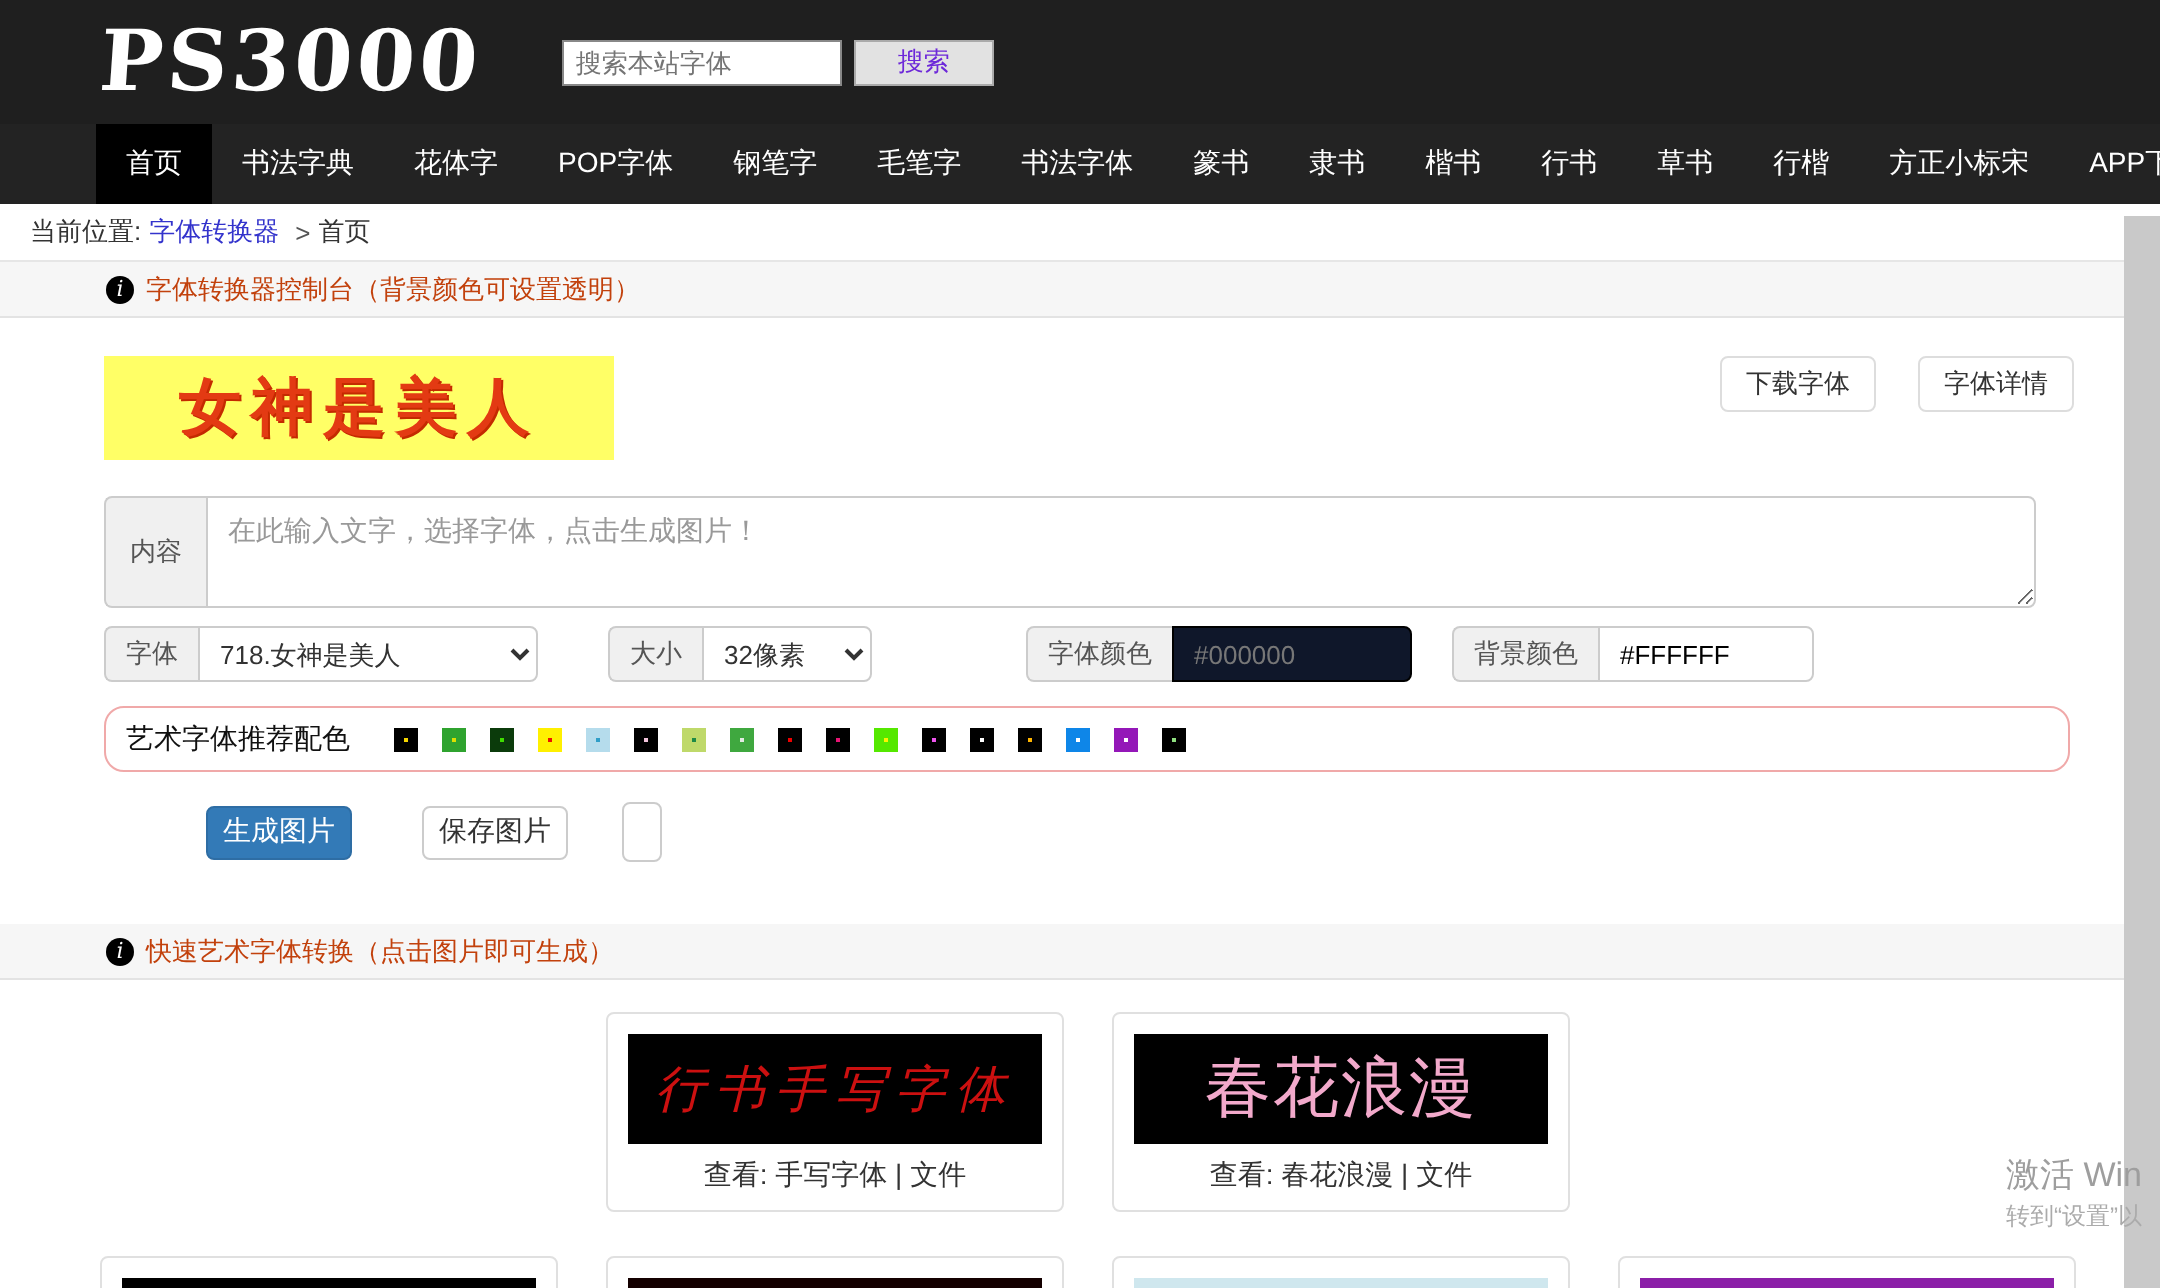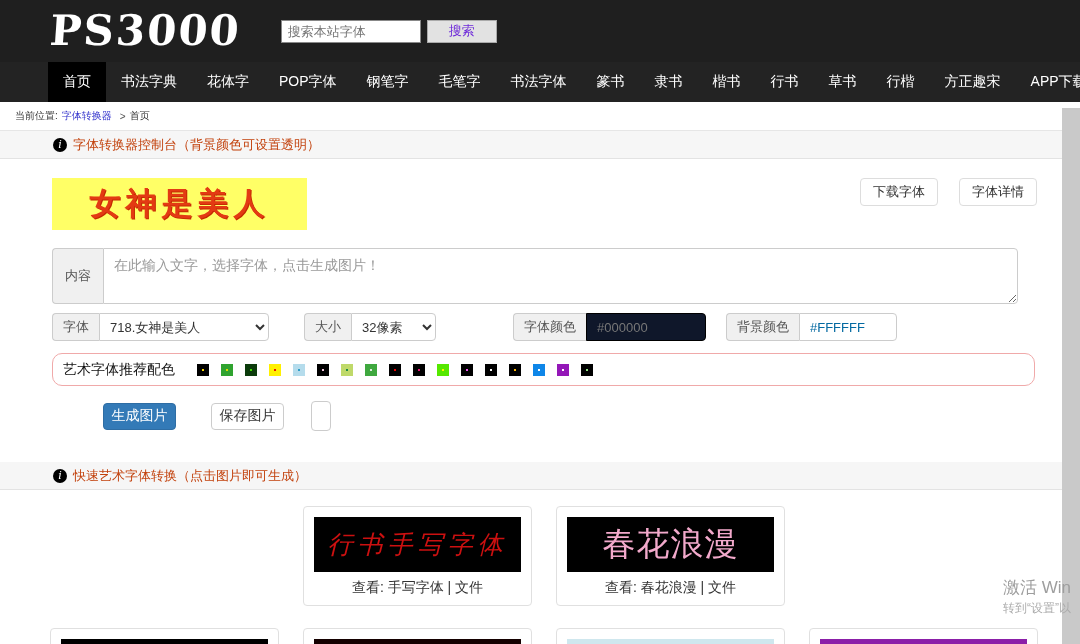--- a/index.html
+++ b/index.html
@@ -18,21 +18,21 @@
     font-size:13px; padding:0 21px; color:#6d28d9; cursor:pointer; }
   .mainnav { height:40px; display:flex; align-items:stretch; padding-left:48px; background:#232323; }
   .nav-item { color:#fff; font-size:14px; display:flex; align-items:center;
     padding:0 15px; cursor:pointer; white-space:nowrap; }
   .nav-item.active { background:#000; }
   .nav-spacer { flex:1; }
   .nav-right { display:flex; }
 
   
   .breadcrumb { height:29px; display:flex; align-items:center; padding-left:15px;
-    font-size:10px; color:#333; background:#fff; border-bottom:1px solid #e6e6e6; width:1062px; }
+    font-size:13px; color:#333; background:#fff; border-bottom:1px solid #e6e6e6; width:1062px; }
   .breadcrumb a { color:#3333cc; text-decoration:none; margin:0 4px; cursor:pointer; }
   .crumb-sep { margin:0 4px; color:#555; }
 
   
   .panel-head { height:28px; background:#f6f6f6; border-bottom:1px solid #e3e3e3;
     display:flex; align-items:center; padding-left:53px; font-size:13px; color:#c2410c; width:1062px; }
   .info-icon { width:14px; height:14px; border-radius:50%; background:#000; color:#fff;
     display:inline-flex; align-items:center; justify-content:center;
     font-family:"DejaVu Serif", serif; font-style:italic; font-size:11px; margin-right:6px; }
   .info-icon::before { content:"i"; }
@@ -63,21 +63,21 @@
   .fgroup select { border:1px solid #ccc; border-radius:0 4px 4px 0; background:#fff;
     font-size:13px; color:#333; padding:0 6px; outline:none; }
   .sel-font { width:170px; }
   .sel-size { width:85px; }
   .g-size { margin-left:35px; }
   .g-fontcolor { margin-left:77px; }
   .g-bgcolor { margin-left:20px; }
   .color-input { border:1px solid #000; border-radius:0 4px 4px 0; width:120px;
     font-size:13px; padding:0 10px; outline:none; }
   .font-color-input { background:#0f172a; color:#777; }
-  .bg-color-input { background:#fff; color:#0369a1; border-color:#ccc; width:98px; }
+  .bg-color-input { background:#fff; color:#000000; border-color:#ccc; width:108px; }
 
   .palette { margin:12px 0 0 52px; width:983px; height:33px; border:1px solid #f0a9a9;
     border-radius:10px; display:flex; align-items:center; padding:0 10px; }
   .palette-label { font-size:14px; color:#111; margin-right:22px; white-space:nowrap; }
   .swatches { display:flex; gap:12px; align-items:center; }
   .swatch { width:12px; height:12px; border:5px solid #000; display:inline-block; cursor:pointer; }
 
   .actions-row { display:flex; align-items:center; margin:15px 0 12px 75px;padding-left:28px; }
   .btn-primary { background:#337ab7; border:1px solid #2e6da4; border-radius:4px;
     color:#fff; font-size:14px; width:73px; height:27px; cursor:pointer; }
@@ -130,21 +130,21 @@
     <div class="nav-item">POP字体</div>
     <div class="nav-item">钢笔字</div>
     <div class="nav-item">毛笔字</div>
     <div class="nav-item">书法字体</div>
     <div class="nav-item">篆书</div>
     <div class="nav-item">隶书</div>
     <div class="nav-item">楷书</div>
     <div class="nav-item">行书</div>
     <div class="nav-item">草书</div>
     <div class="nav-item">行楷</div>
-    <div class="nav-item">方正趣宋</div>
+    <div class="nav-item">方正小标宋</div>
     <div class="nav-spacer"></div>
     <div class="nav-right">
       <div class="nav-item">APP下载</div>
 
     </div>
   </nav>
 </header>
 
 <div class="breadcrumb">
   <span>当前位置:</span>

